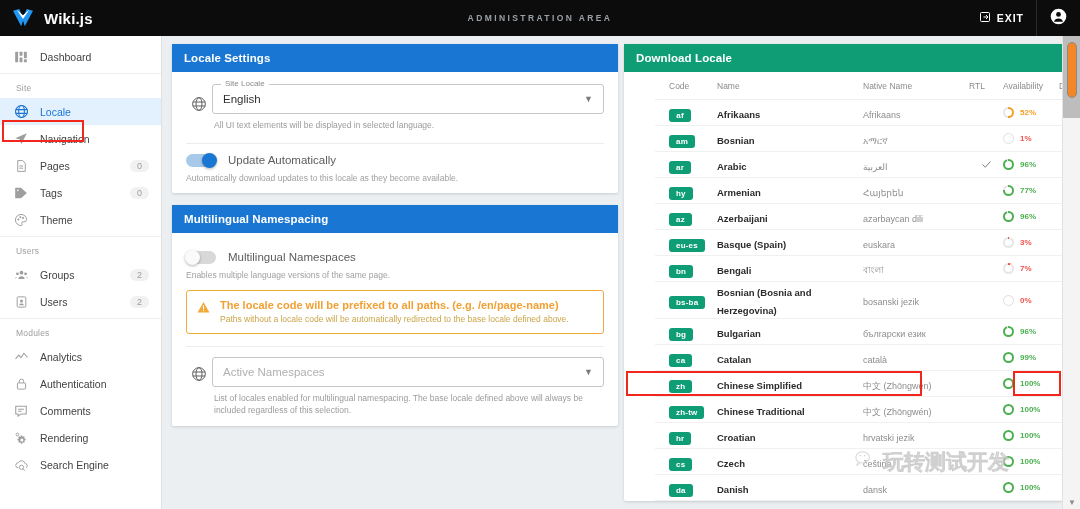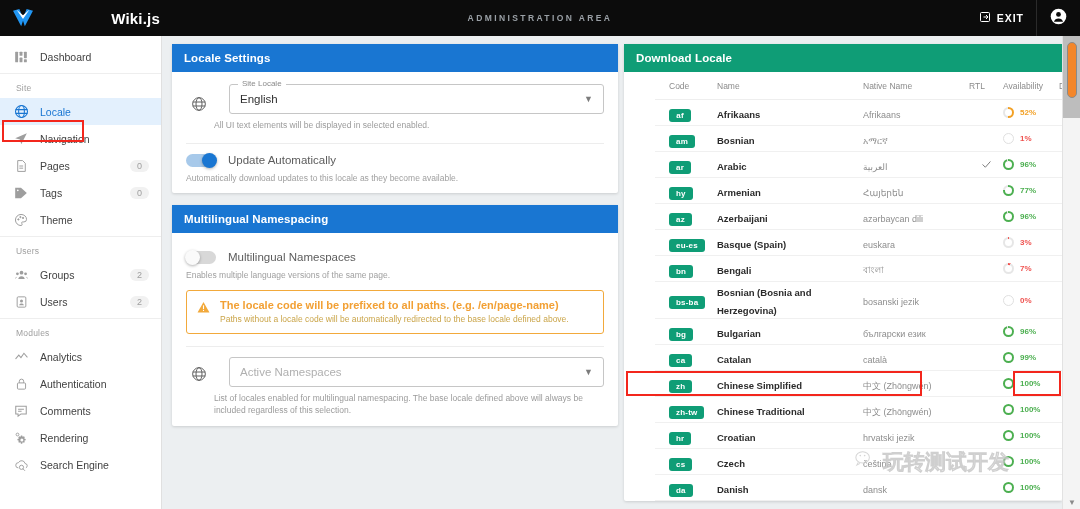--- a/index.html
+++ b/index.html
@@ -11,21 +11,21 @@
     font-family: "Liberation Sans", sans-serif;
     -webkit-font-smoothing: antialiased;
   }
   #app { position: relative; width: 1080px; height: 509px; overflow: hidden; background:#eceff1; }
 
   
   .topbar {
     position: absolute; left:0; top:0; width:1080px; height:36px;
     background:#0c0c0c; display:flex; align-items:center; z-index:20;
   }
-  .brand { display:flex; align-items:center; padding-left:12px; width:160px;justify-content:space-between; }
+  .brand { display:flex; align-items:center; padding-left:12px; width:160px; }
   .brand-logo { width:22px; height:20px; position:relative; }
   .brand-name { color:#fff; font-size:15px; font-weight:bold; margin-left:10px; letter-spacing:.2px;}
   .admin-title {
     position:absolute; left:0; right:0; text-align:center;
     color:#9aa0a6; font-size:8.5px; letter-spacing:2.4px; font-weight:bold;
   }
   .topright { margin-left:auto; display:flex; align-items:center; height:36px; }
   .exit-btn { display:flex; align-items:center; gap:6px; color:#fff; font-size:10.5px;
     font-weight:bold; letter-spacing:1px; padding:0 12px; height:36px; }
   .acct-btn { display:flex; align-items:center; justify-content:center; width:44px; height:36px;
@@ -69,21 +69,21 @@
   .hd-teal { background:#0f9d76; }
 
   .card-body { padding:12px 14px 10px 14px; }
 
   
   .field-row { display:flex; align-items:flex-start; }
   .field-ico { width:26px; padding-top:12px; color:#616161; display:flex; justify-content:center; }
   .field-main { flex:1; }
   .outlined {
     position:relative; border:1px solid #c6c6c6; border-radius:3px; height:30px;
-    display:flex; align-items:center; padding:0 10px; background:#fff;margin-left:17px;
+    display:flex; align-items:center; padding:0 10px; background:#fff;
   }
   .outlined .legend {
     position:absolute; top:-6px; left:8px; background:#fff; padding:0 4px;
     font-size:8px; color:#8a8a8a;
   }
   .outlined .val { font-size:11.5px; color:#313131; }
   .outlined .val.ph { color:#b0b0b0; }
   .caret { margin-left:auto; color:#7c7c7c; font-size:9px; }
   .hint { font-size:8.5px; color:#9b9b9b; margin:6px 0 0 2px; line-height:1.35; }
 
@@ -349,21 +349,21 @@
                   <ellipse cx="12" cy="12" rx="4.5" ry="9.5"></ellipse>
                 <path d="M2.6 9h18.8M2.6 15h18.8"></path>
               </svg>
             </div>
             <div class="field-main">
               <div class="outlined">
                 <span class="legend">Site Locale</span>
                 <span class="val">English</span>
                 <span class="caret">▼</span>
               </div>
-              <div class="hint">All UI text elements will be displayed in selected enabled.</div>
+              <div class="hint">All UI text elements will be displayed in selected language.</div>
             </div>
           </div>
 
           <div class="hr"></div>
 
           <div class="switch-row">
             <span class="switch on">
               <span class="knob"></span>
             </span>
             <span class="switch-lbl">Update Automatically</span>

